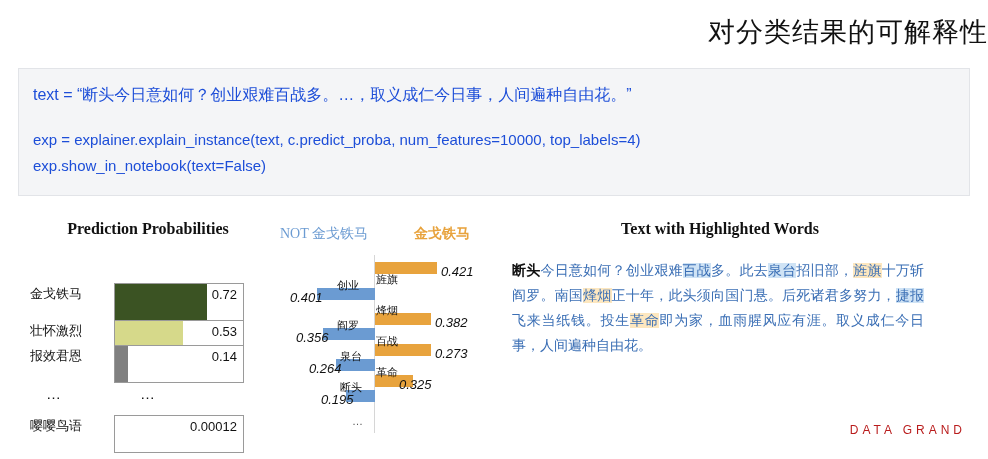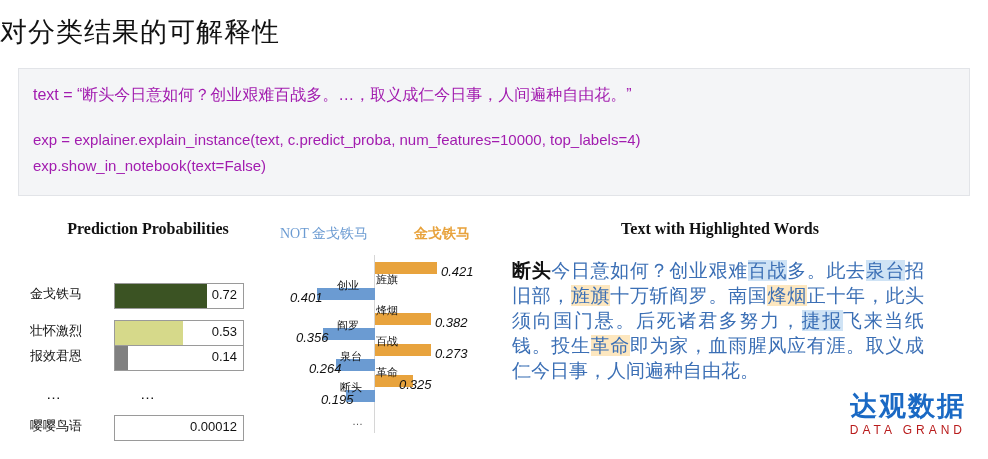--- a/index.html
+++ b/index.html
@@ -2,48 +2,48 @@
 <html><head>
 <meta charset="utf-8">
 <style>
   html,body{margin:0;padding:0;}
   body{
     width:988px;height:459px;background:#ffffff;
     font-family:"Liberation Sans", sans-serif;
     position:relative;overflow:hidden;
   }
   #title{
-    position:absolute;left:0;top:14px;width:988px;text-align:left;
+    position:absolute;left:0;top:14px;width:988px;text-align:right;
     font-family:"Liberation Serif", serif;
     font-size:27px;color:#111;letter-spacing:1px;
   }
   #code-box{
     position:absolute;left:18px;top:68px;width:952px;height:128px;
     background:#f4f5f7;border:1px solid #e2e4e8;box-sizing:border-box;
   }
   .code-line{
-    position:absolute;left:14px;color:#a21caf;
+    position:absolute;left:14px;color:#1d4ed8;
     font-family:"Liberation Sans", sans-serif;font-size:15px;white-space:nowrap;
   }
   #code-l1{top:16px;font-size:16px;}
   #code-l2{top:62px;}
   #code-l3{top:88px;}
 
   
   #pp-title{
     position:absolute;left:38px;top:220px;width:220px;text-align:center;
     font-family:"Liberation Serif", serif;font-weight:bold;font-size:16px;color:#111;
   }
   .pp-row{position:absolute;left:30px;height:22px;}
   .pp-label{
     position:absolute;left:0;top:2px;width:78px;text-align:left;
     font-size:13px;color:#111;
   }
   .pp-bar-wrap{
-    position:absolute;left:84px;top:0;width:130px;height:26px;
+    position:absolute;left:84px;top:0;width:130px;height:38px;
     border:1px solid #9a9a9a;box-sizing:border-box;background:#fff;
   }
   .pp-bar{position:absolute;left:0;top:0;height:100%;}
   .pp-val{
     position:absolute;right:6px;top:3px;font-size:13px;color:#111;
   }
   .pp-dots{position:absolute;font-size:15px;color:#111;}
 
   
   #neg-label{
@@ -66,21 +66,21 @@
   }
   .lime-dots{position:absolute;font-size:11px;color:#555;}
 
   
   #ht-title{
     position:absolute;left:505px;top:220px;width:430px;text-align:center;
     font-family:"Liberation Serif", serif;font-weight:bold;font-size:16px;color:#111;
   }
   #ht-body{
     position:absolute;left:512px;top:258px;width:412px;
-    font-family:"Liberation Serif", serif;font-size:19px;line-height:25px;color:#3b6fb5;
+    font-family:"Liberation Serif", serif;font-size:14px;line-height:25px;color:#3b6fb5;
     text-align:justify;
   }
   #ht-body .bk{color:#111;font-weight:bold;}
   #ht-body .hl-b{background:#cfe3f5;color:#3b6fb5;}
   #ht-body .hl-o{background:#fde7bf;color:#3b6fb5;}
 
   
   #logo{position:absolute;right:22px;bottom:22px;text-align:right;}
   #logo-main{
     font-family:"Liberation Sans", sans-serif;font-weight:bold;
@@ -176,15 +176,14 @@
 <div class="lime-num" style="left:321px;top:392px;">0.195</div>
 
 <div class="lime-dots" style="left:352px;top:415px;">…</div>
 
 <div id="ht-title">Text with Highlighted Words</div>
 <div id="ht-body">
   <span class="bk">断头</span><span>今日意如何？</span><span>创业</span><span>艰难</span><span class="hl-b">百战</span><span>多。此去</span><span class="hl-b">泉台</span><span>招旧部，</span><span class="hl-o">旌旗</span><span>十万斩</span><span>阎罗</span><span>。南国</span><span class="hl-o">烽烟</span><span>正十年，此头须向国门悬。后死诸君多努力，</span><span class="hl-b">捷报</span><span>飞来当纸钱。投生</span><span class="hl-o">革命</span><span>即为家，血雨腥风应有涯。取义成仁今日事，人间遍种自由花。</span>
 </div>
 
 <div id="logo">
-  <div id="logo-main">达观数据</div>
   <div id="logo-sub">DATA GRAND</div>
 </div>
 
 </body></html>

